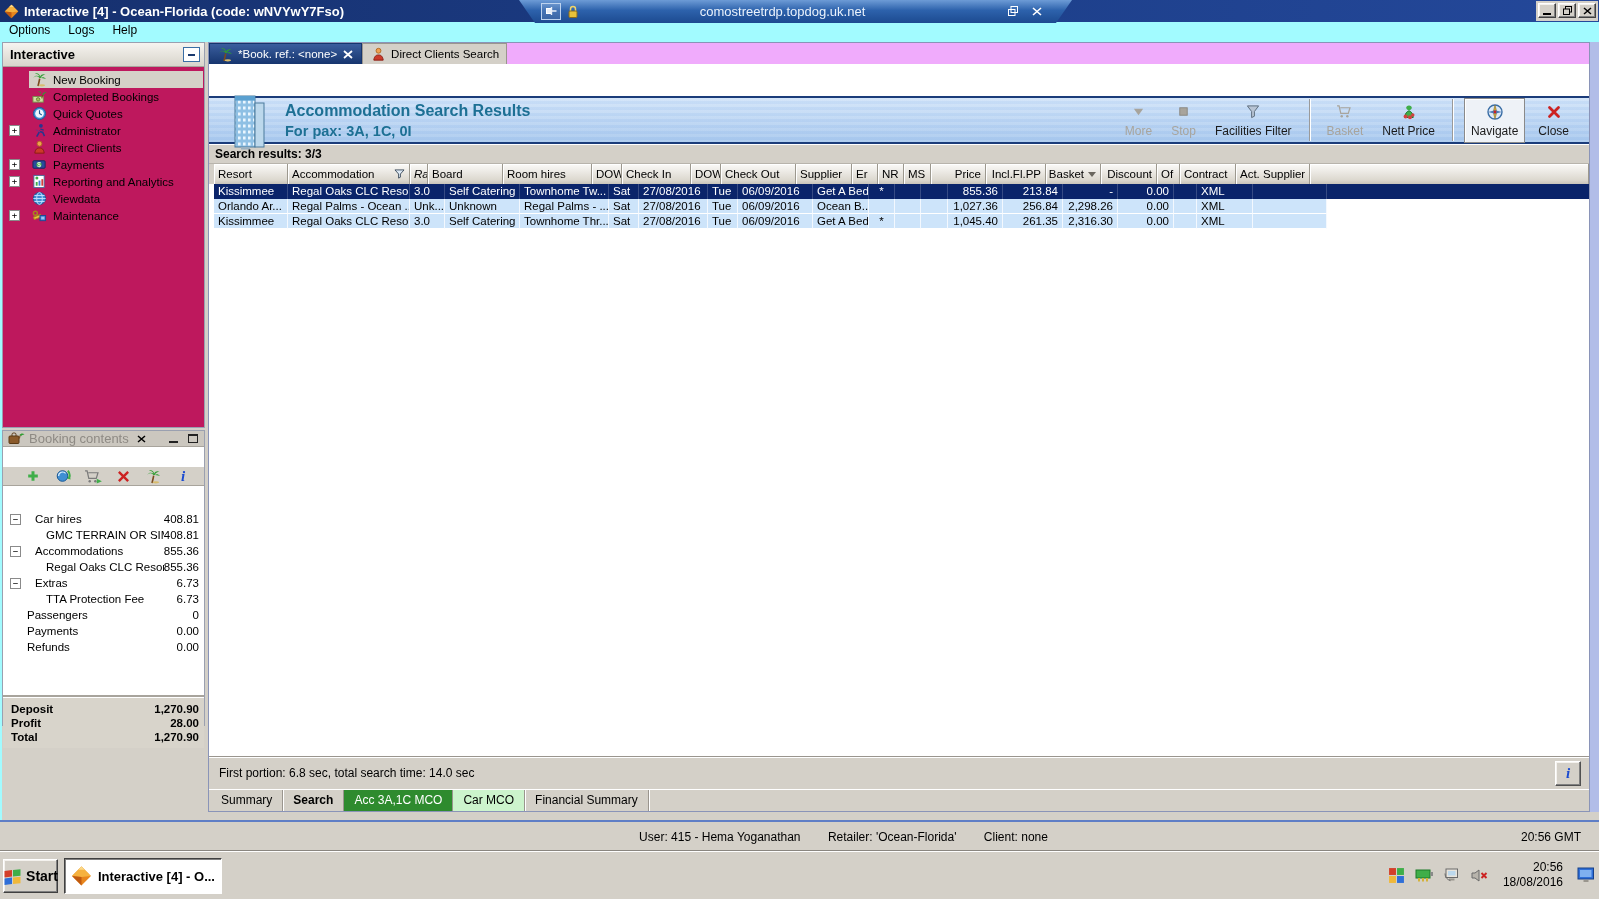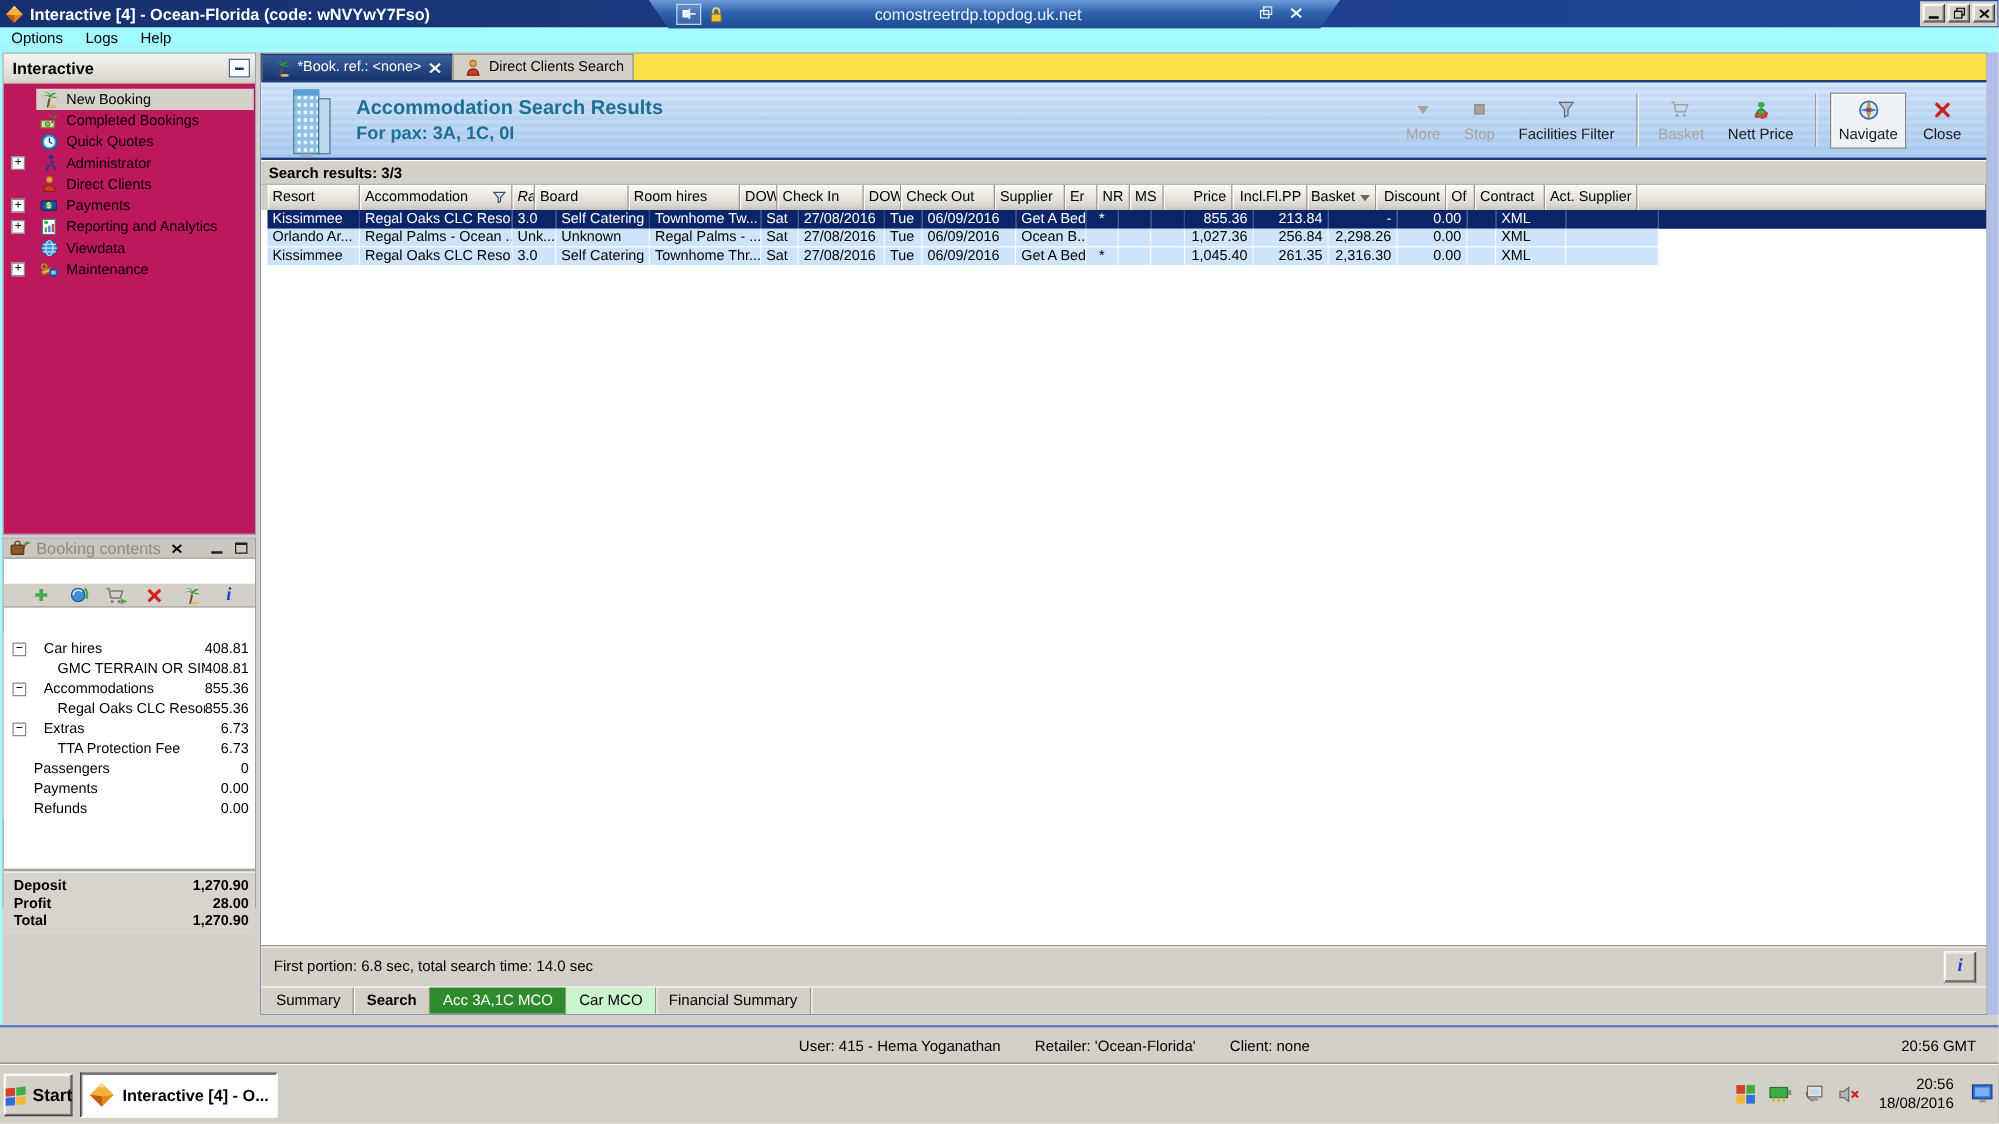--- a/index.html
+++ b/index.html
@@ -84,30 +84,30 @@
   .bk-row .val { margin-left:auto; padding-right:5px; white-space:nowrap; }
   .bk-fill { flex:1; background:#fff; }
   .bk-totals { background:#d8d4cb; border-top:2px solid #a8a49c; box-shadow:inset 0 1px 0 #fff; padding:5px 0 4px; }
   .tot-row { display:flex; height:14px; align-items:center; font-weight:bold; font-size:11.5px; }
   .tot-row .lbl { padding-left:8px; }
   .tot-row .val { margin-left:auto; padding-right:5px; }
 
   
   .panel-main { left:208px; top:42px; width:1382px; height:770px; border:1px solid #8a94b8;
     display:flex; flex-direction:column; background:#fff; }
-  .doc-tabbar { height:21px; background:#fde047; display:flex; align-items:flex-end; flex:none; }
+  .doc-tabbar { height:21px; background:#f0abfc; display:flex; align-items:flex-end; flex:none; }
   .doc-tab { height:21px; display:flex; align-items:center; padding:0 7px; font-size:11.5px; gap:5px;
     border:1px solid #9a958e; border-bottom:none; background:#d4d0c8; white-space:nowrap; }
   .doc-tab.active { background:linear-gradient(#3a5e9e,#16356e); color:#fff; border-color:#16356e; }
   .doc-tab .ticon { width:16px; height:15px; display:flex; align-items:center; }
   .tab-close { width:12px; height:12px; display:flex; align-items:center; justify-content:center; }
 
-  .res-header { height:64px; flex:none; border-top:2px solid #1b3c7a; border-bottom:2px solid #1b3c7a;
+  .res-header { height:48px; flex:none; border-top:2px solid #1b3c7a; border-bottom:2px solid #1b3c7a;
     background:repeating-linear-gradient(180deg,#e9f2fc 0 3px,#dceafa 3px 6px),linear-gradient(#e9f2fc,#c0d8f2);
-    background-blend-mode:multiply; display:flex; align-items:center; position:relative; }
+    background-blend-mode:multiply; display:flex; align-items:center; position:relative;margin-top:32px; }
   .bld-icon { width:44px; height:57px; margin:2px 14px 0 18px; flex:none; }
   .res-titles { display:flex; flex-direction:column; gap:3px; }
   .res-title { font-size:16px; font-weight:600; color:#1d7094; }
   .res-sub { font-size:14.5px; font-weight:600; color:#1d7094; }
   .res-toolbar { margin-left:auto; display:flex; align-items:center; height:100%; padding-right:14px; gap:7px; }
   .tbtn { display:flex; flex-direction:column; align-items:center; justify-content:center; gap:3px;
     padding:4px 6px; font-size:12px; color:#1a1a1a; }
   .tbtn .ic { height:18px; display:flex; align-items:center; justify-content:center; }
   .tbtn.disabled { color:#a8a49c; }
   .tbtn.selected { border:1px solid #8a8a8a; background:#eef2f7; box-shadow:inset 1px 1px 0 #fff; }

